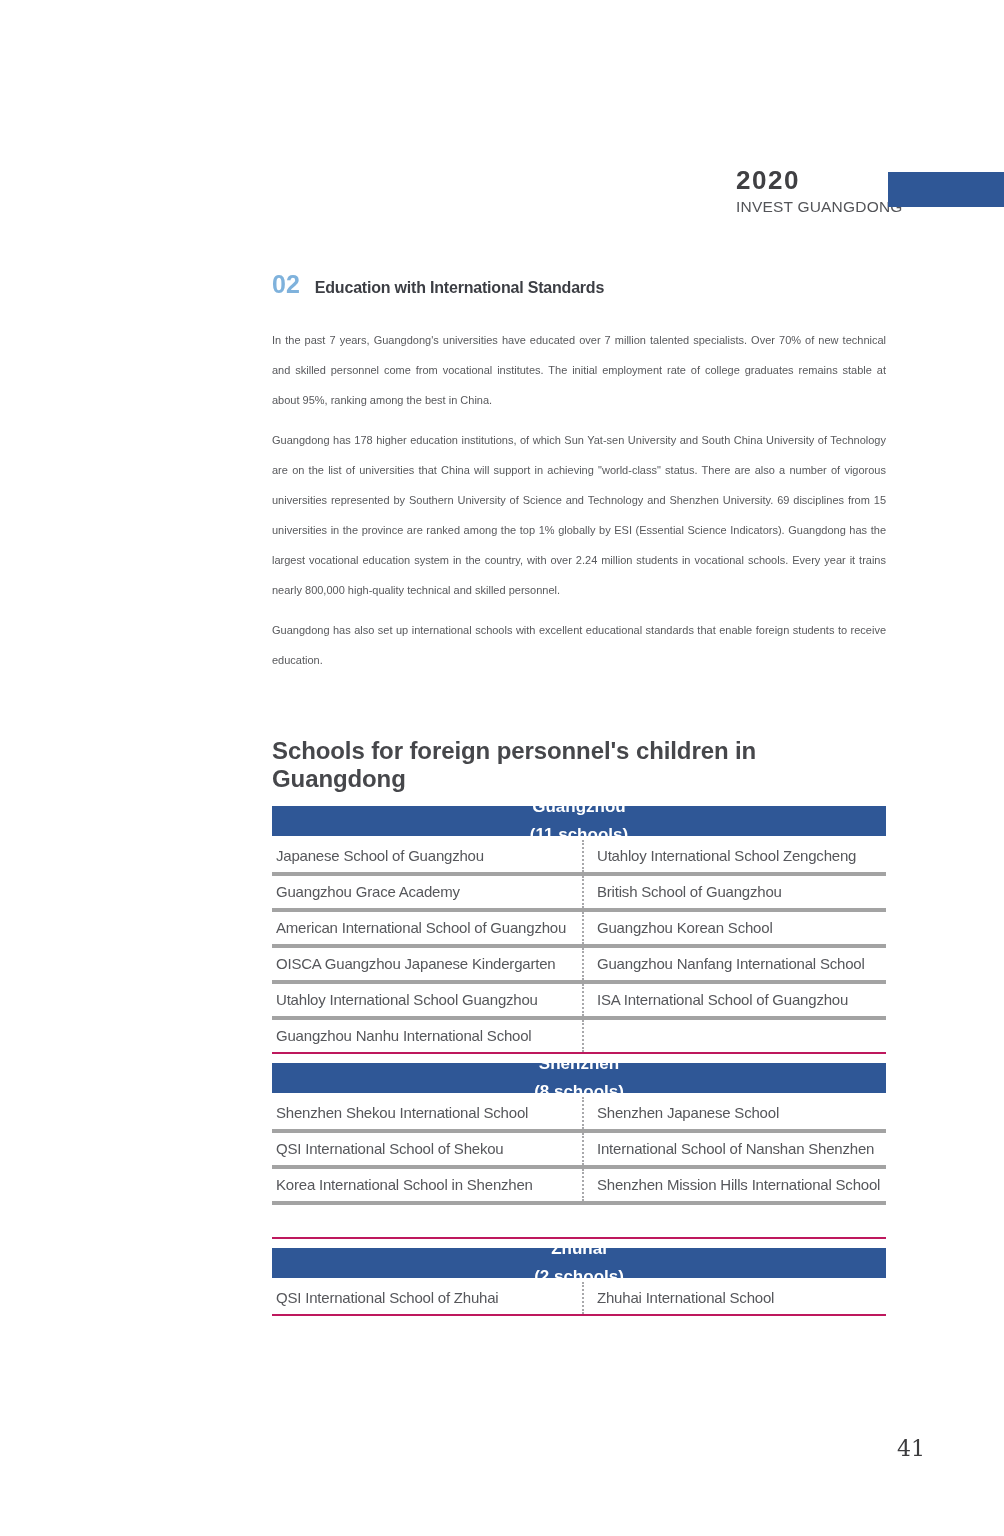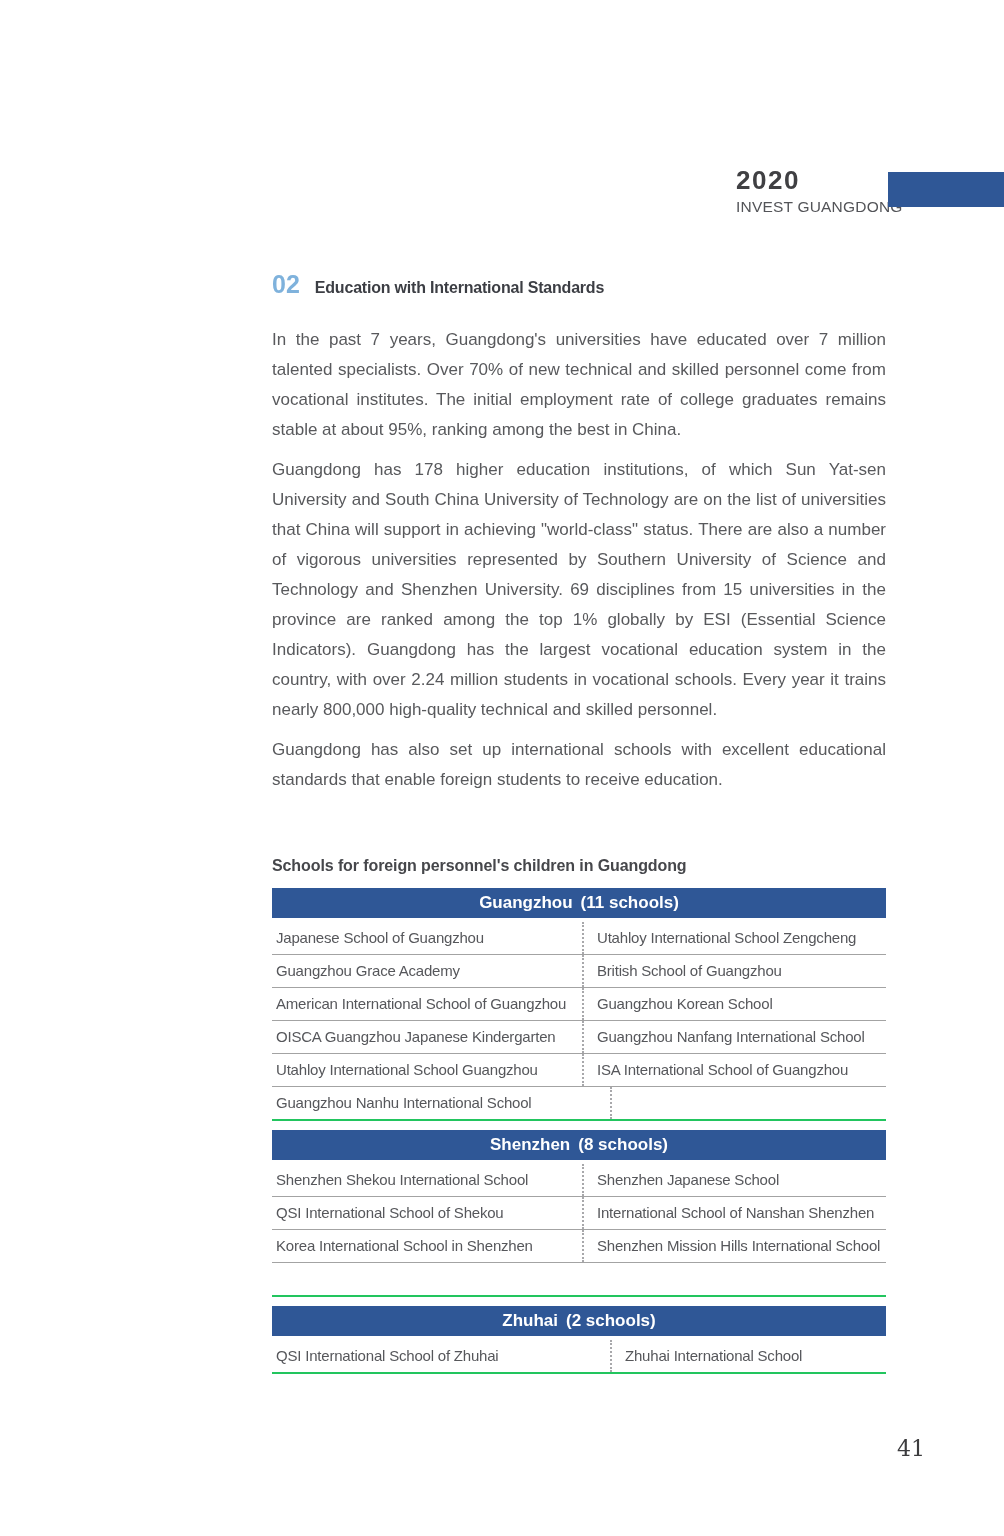--- a/index.html
+++ b/index.html
@@ -28,41 +28,41 @@
   }
 
   
   .content { position:absolute; left:272px; top:0; width:614px; }
 
   .sectitle { margin-top:270px; display:flex; align-items:baseline; gap:15px; }
   .secnum  { font-size:25px; font-weight:bold; color:#7FB2DC; line-height:1.15; }
   .sectext { font-size:16px; font-weight:bold; color:#3C3E44; letter-spacing:-0.2px; }
 
   p.body {
-    font-size:17px; line-height:30px; color:#58595C;
+    font-size:11px; line-height:30px; color:#58595C;
     text-align:justify; margin:10px 0 0 0;
   }
   p.body.first { margin-top:26px; }
 
   .tabletitle {
-    margin:62px 0 0 0; font-size:16px; font-weight:bold;
+    margin:62px 0 0 0; font-size:24px; font-weight:bold;
     color:#46474B; letter-spacing:-0.1px;
   }
 
   
   .schooltable { margin-top:13px; }
   .secheader {
     height:30px; background:#2F5796; color:#ffffff;
     display:flex; justify-content:center; align-items:center; gap:8px;
-    font-size:17px; font-weight:bold; margin-top:9px;
+    font-size:17px; font-weight:bold; margin-top:9px;flex-direction:column;
   }
   .secheader:first-child { margin-top:0; }
   .secbody { padding-top:4px; }
-  .row { display:flex; height:32px; border-bottom:1px solid #a3a3a3; }
-  .row.lastrow { border-bottom:2px solid #22c55e;gap:28px; }
+  .row { display:flex; height:32px; border-bottom:4px solid #a3a3a3; }
+  .row.lastrow { border-bottom:2px solid #be185d; }
   .cell {
     display:flex; align-items:center;
     font-size:15px; color:#56575B; letter-spacing:-0.2px;
     white-space:nowrap; overflow:hidden;
   }
   .cell.left  { width:306px; padding-left:4px; }
   .cell.right { flex:1; border-left:2px dotted #A8A8AB; padding-left:13px; }
 
   
   .pagenum {

